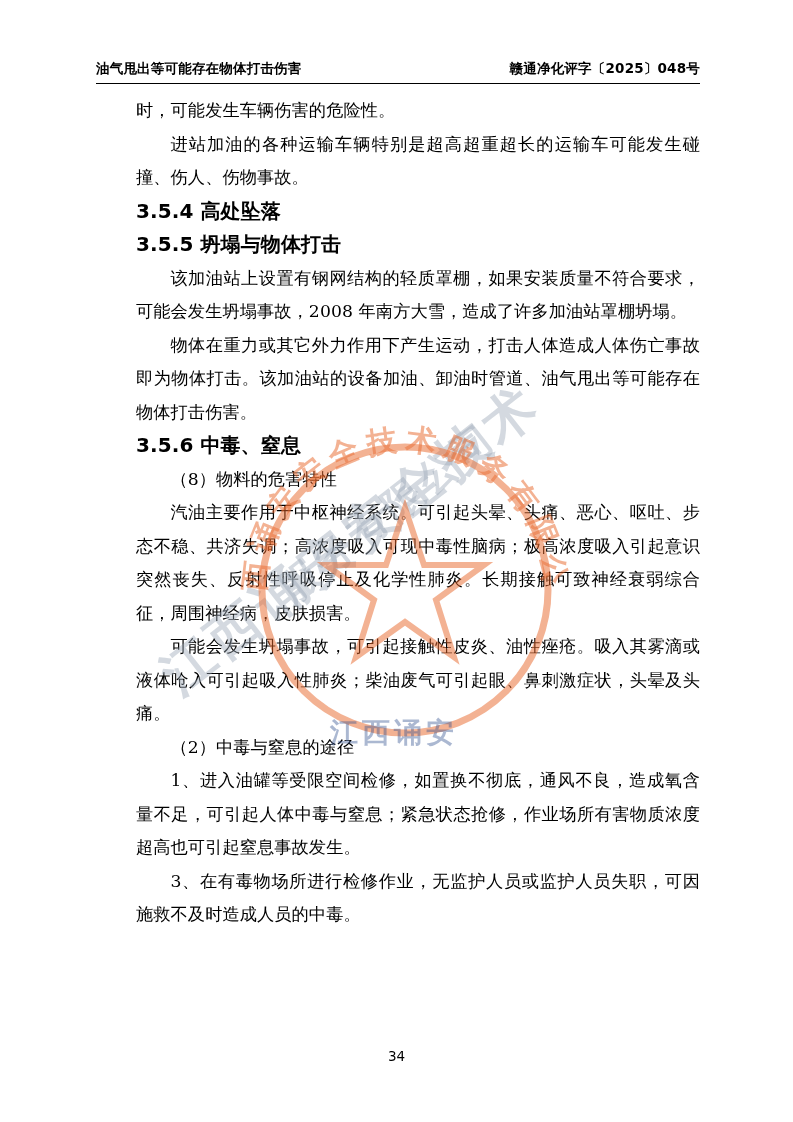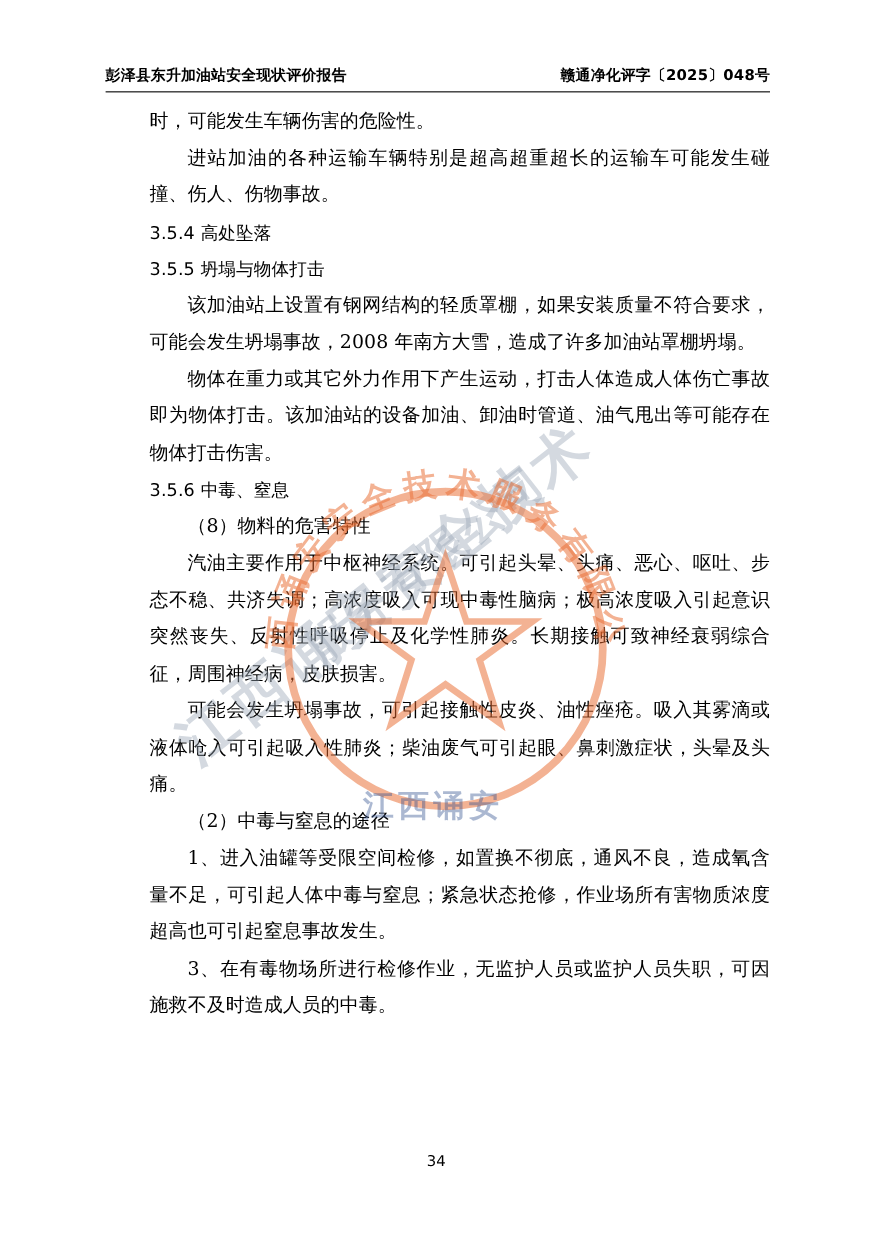--- a/index.html
+++ b/index.html
@@ -55,23 +55,23 @@
     margin: 0;
     text-indent: 2em;
   }
   .noindent {
     margin: 0;
     text-indent: 0;
   }
   .heading {
     margin: 0;
     text-indent: 0;
-    font-weight: normal;
+    font-weight: bold;
     font-family: "DejaVu Sans", "Liberation Sans", sans-serif;
-    font-size: 16px;
+    font-size: 20px;
     line-height: 33.5px;
   }
   .footer {
     position: absolute;
     left: 0;
     right: 0;
     bottom: 58px;
     text-align: center;
     font-size: 13.5px;
     font-family: "DejaVu Sans", "Liberation Sans", sans-serif;
@@ -134,21 +134,21 @@
   }
 </style>
 </head>
 <body>
 
 <div class="page">
 
   <div class="content">
 
     <div class="header">
-      <div class="header-left">彭泽县东升加油站安全现状评价报告</div>
+      <div class="header-left">油气甩出等可能存在物体打击伤害</div>
       <div class="header-right">赣通净化评字〔2025〕048号</div>
     </div>
     <div class="header-rule"></div>
 
     <div class="body-text">
       <p class="noindent">时，可能发生车辆伤害的危险性。</p>
       <p class="para">进站加油的各种运输车辆特别是超高超重超长的运输车可能发生碰撞、伤人、伤物事故。</p>
       <p class="heading">3.5.4 高处坠落</p>
       <p class="heading">3.5.5 坍塌与物体打击</p>
       <p class="para">该加油站上设置有钢网结构的轻质罩棚，如果安装质量不符合要求，可能会发生坍塌事故，2008 年南方大雪，造成了许多加油站罩棚坍塌。</p>

